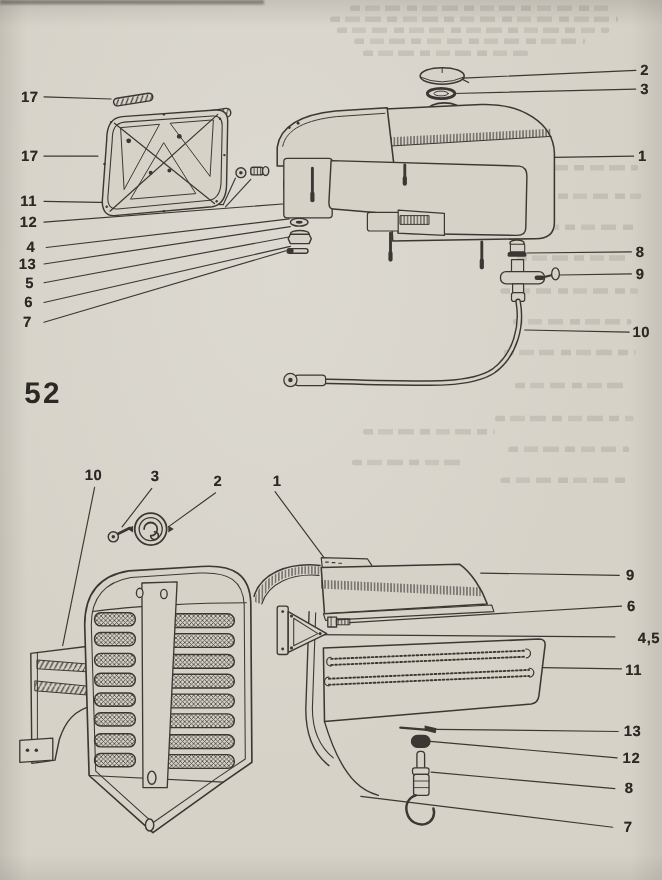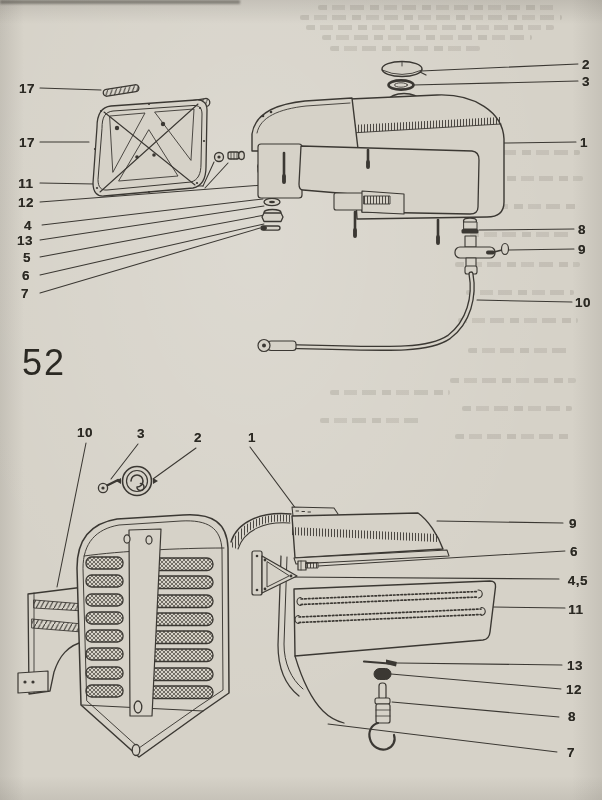--- a/index.html
+++ b/index.html
@@ -14,21 +14,21 @@
   }
   .top-edge{position:absolute;left:0;top:0;width:240px;height:4px;background:rgba(52,48,42,.45);filter:blur(1px);}
   svg.art{position:absolute;left:0;top:0;}
   .co{
     position:absolute;transform:translate(-50%,-50%);
     font-weight:700;font-size:13.5px;letter-spacing:.5px;color:#2b2923;
     text-shadow:0 0 .5px rgba(43,41,35,.6);white-space:nowrap;
   }
   .pageno{
     position:absolute;left:22px;top:342px;
-    font-weight:400;font-size:36px;letter-spacing:2px;color:#2b2923;
+    font-weight:700;font-size:27px;letter-spacing:2px;color:#2b2923;
   }
   .gline{
     position:absolute;height:5px;border-radius:2px;filter:blur(.7px);
     background:repeating-linear-gradient(90deg,
       rgba(95,89,78,.17) 0 9px, rgba(0,0,0,0) 9px 14px,
       rgba(95,89,78,.13) 14px 27px, rgba(0,0,0,0) 27px 32px,
       rgba(95,89,78,.15) 32px 46px, rgba(0,0,0,0) 46px 52px);
   }
 </style>
 </head>
@@ -366,19 +366,19 @@
   <span class="co" style="left:582px;top:249px">9</span>
   <span class="co" style="left:583px;top:302px">10</span>
 
   <span class="co" style="left:85px;top:432px">10</span>
   <span class="co" style="left:141px;top:433px">3</span>
   <span class="co" style="left:198px;top:437px">2</span>
   <span class="co" style="left:252px;top:437px">1</span>
 
   <span class="co" style="left:573px;top:523px">9</span>
   <span class="co" style="left:574px;top:551px">6</span>
-  <span class="co" style="left:578px;top:580px">4,5</span>
+  <span class="co" style="left:590px;top:580px">4,5</span>
   <span class="co" style="left:576px;top:609px">11</span>
   <span class="co" style="left:575px;top:665px">13</span>
   <span class="co" style="left:574px;top:689px">12</span>
   <span class="co" style="left:572px;top:716px">8</span>
   <span class="co" style="left:571px;top:752px">7</span>
 </div>
 
 </body></html>

